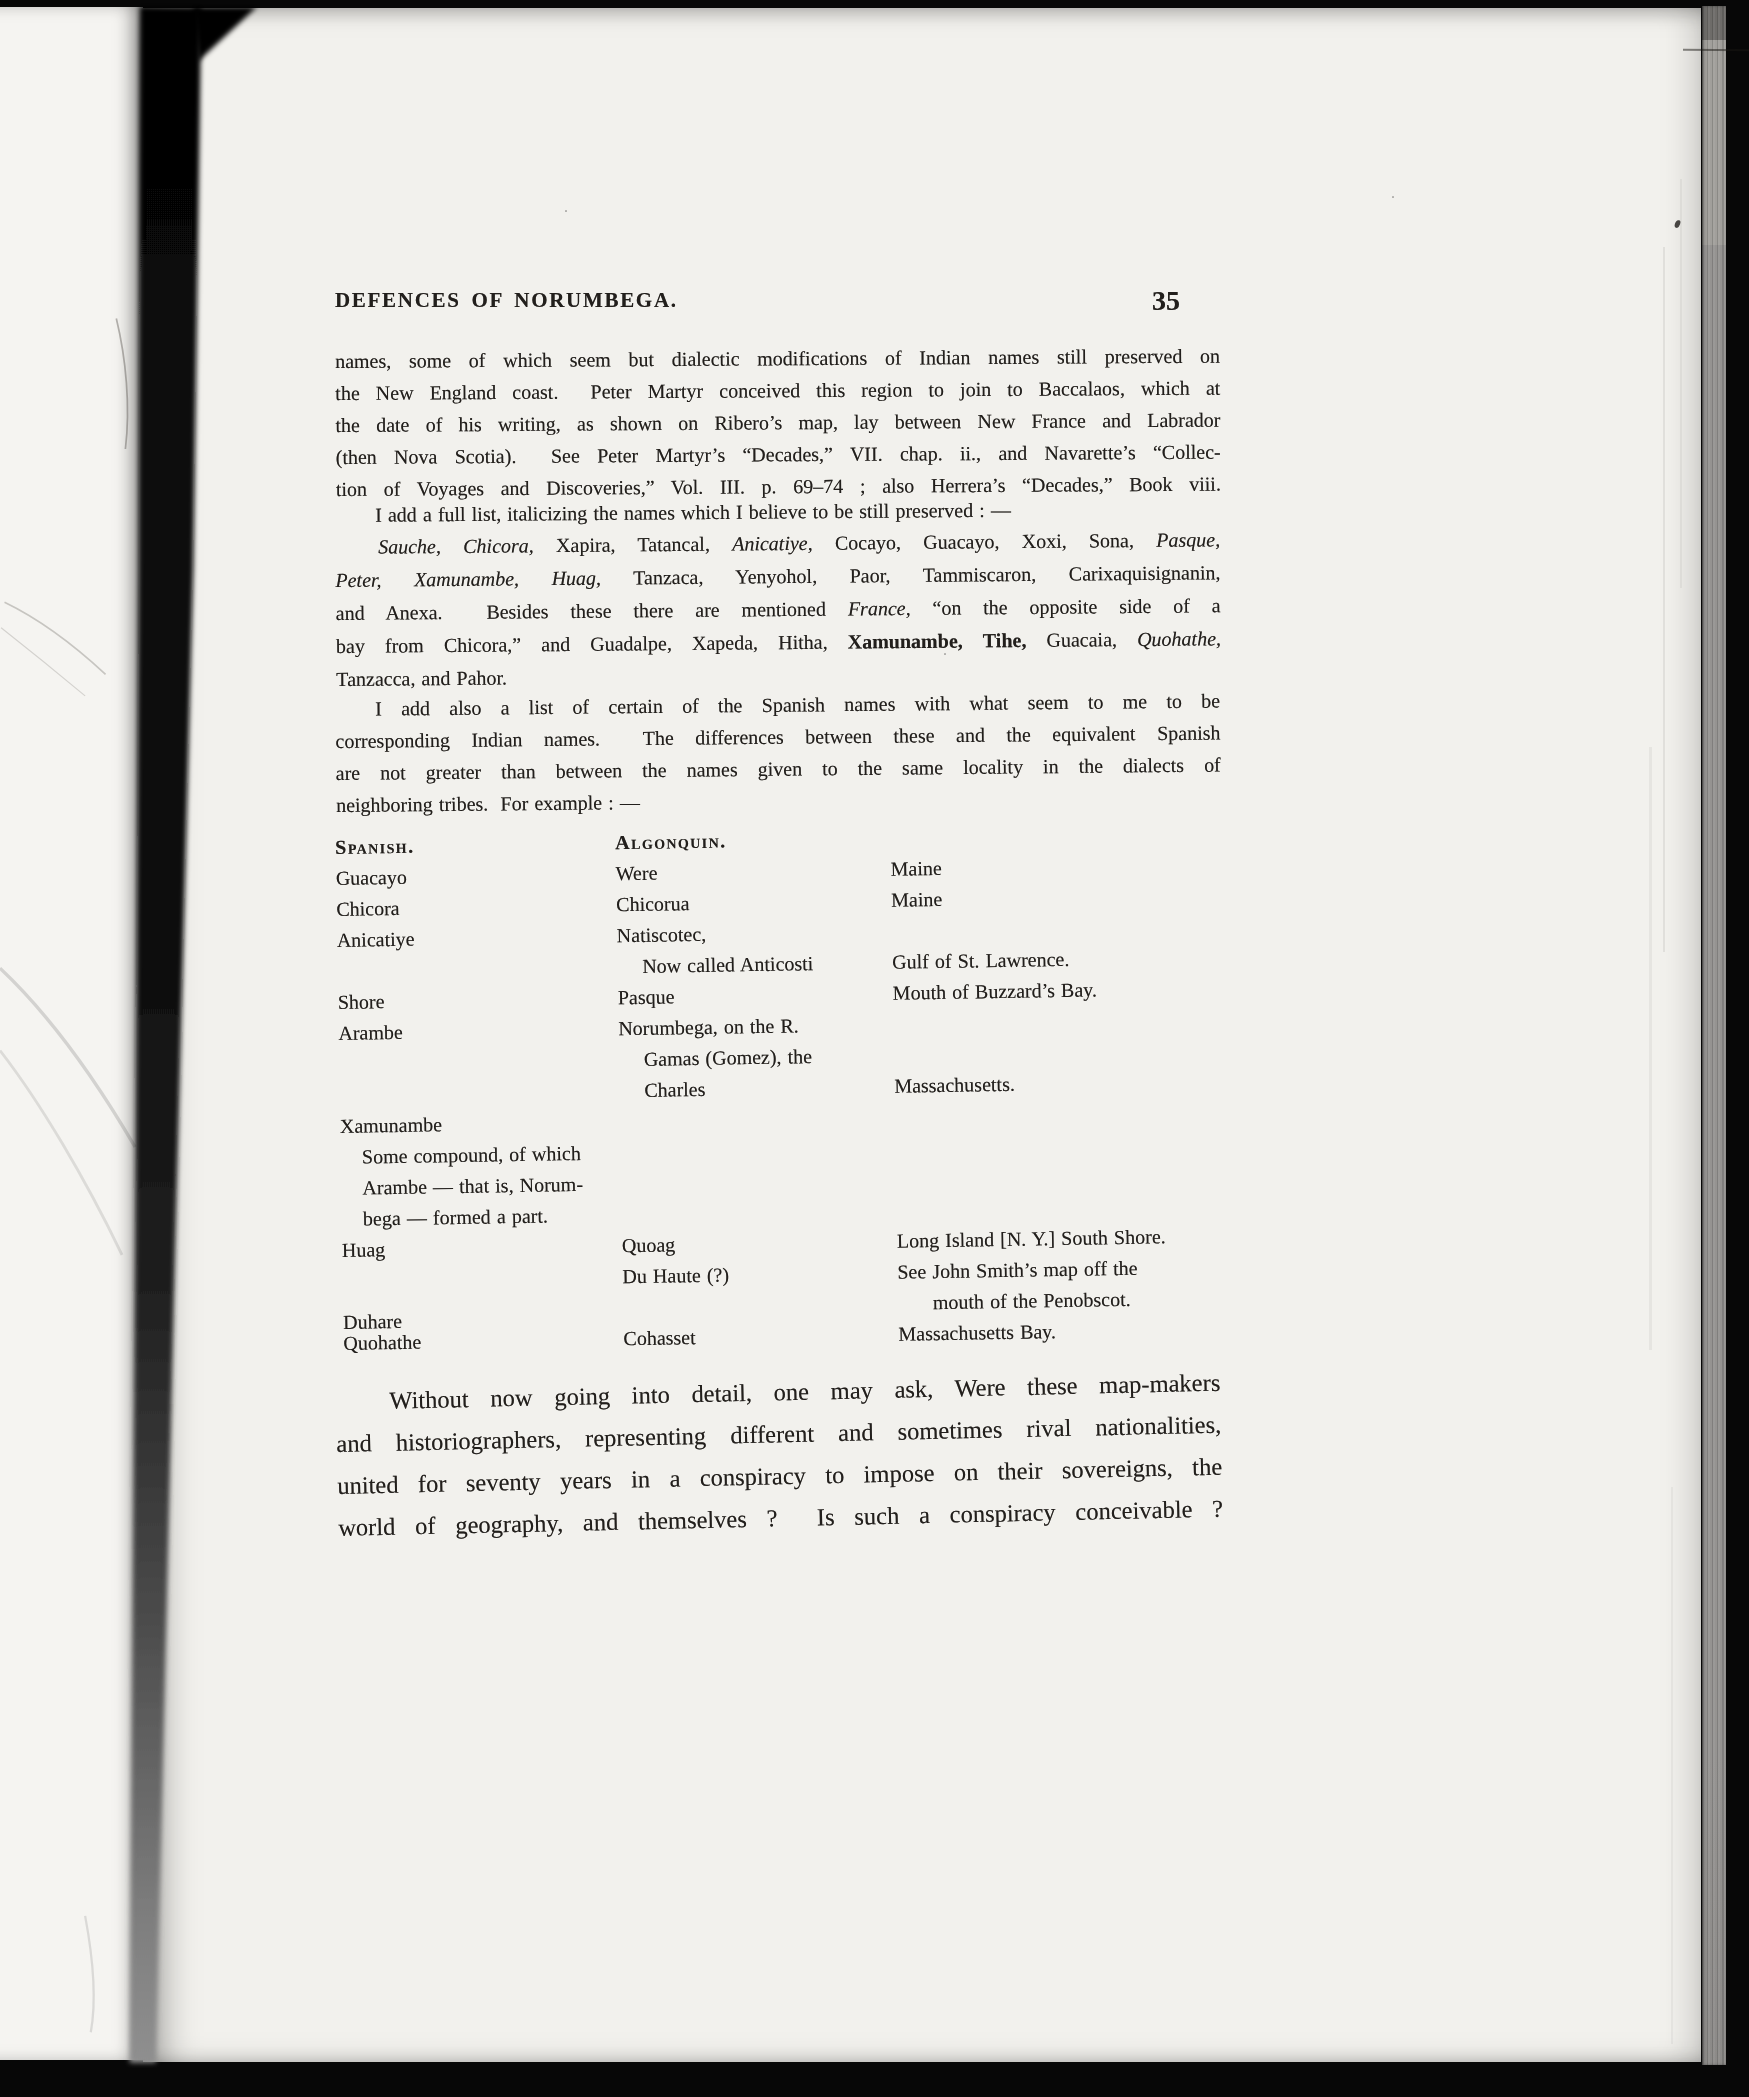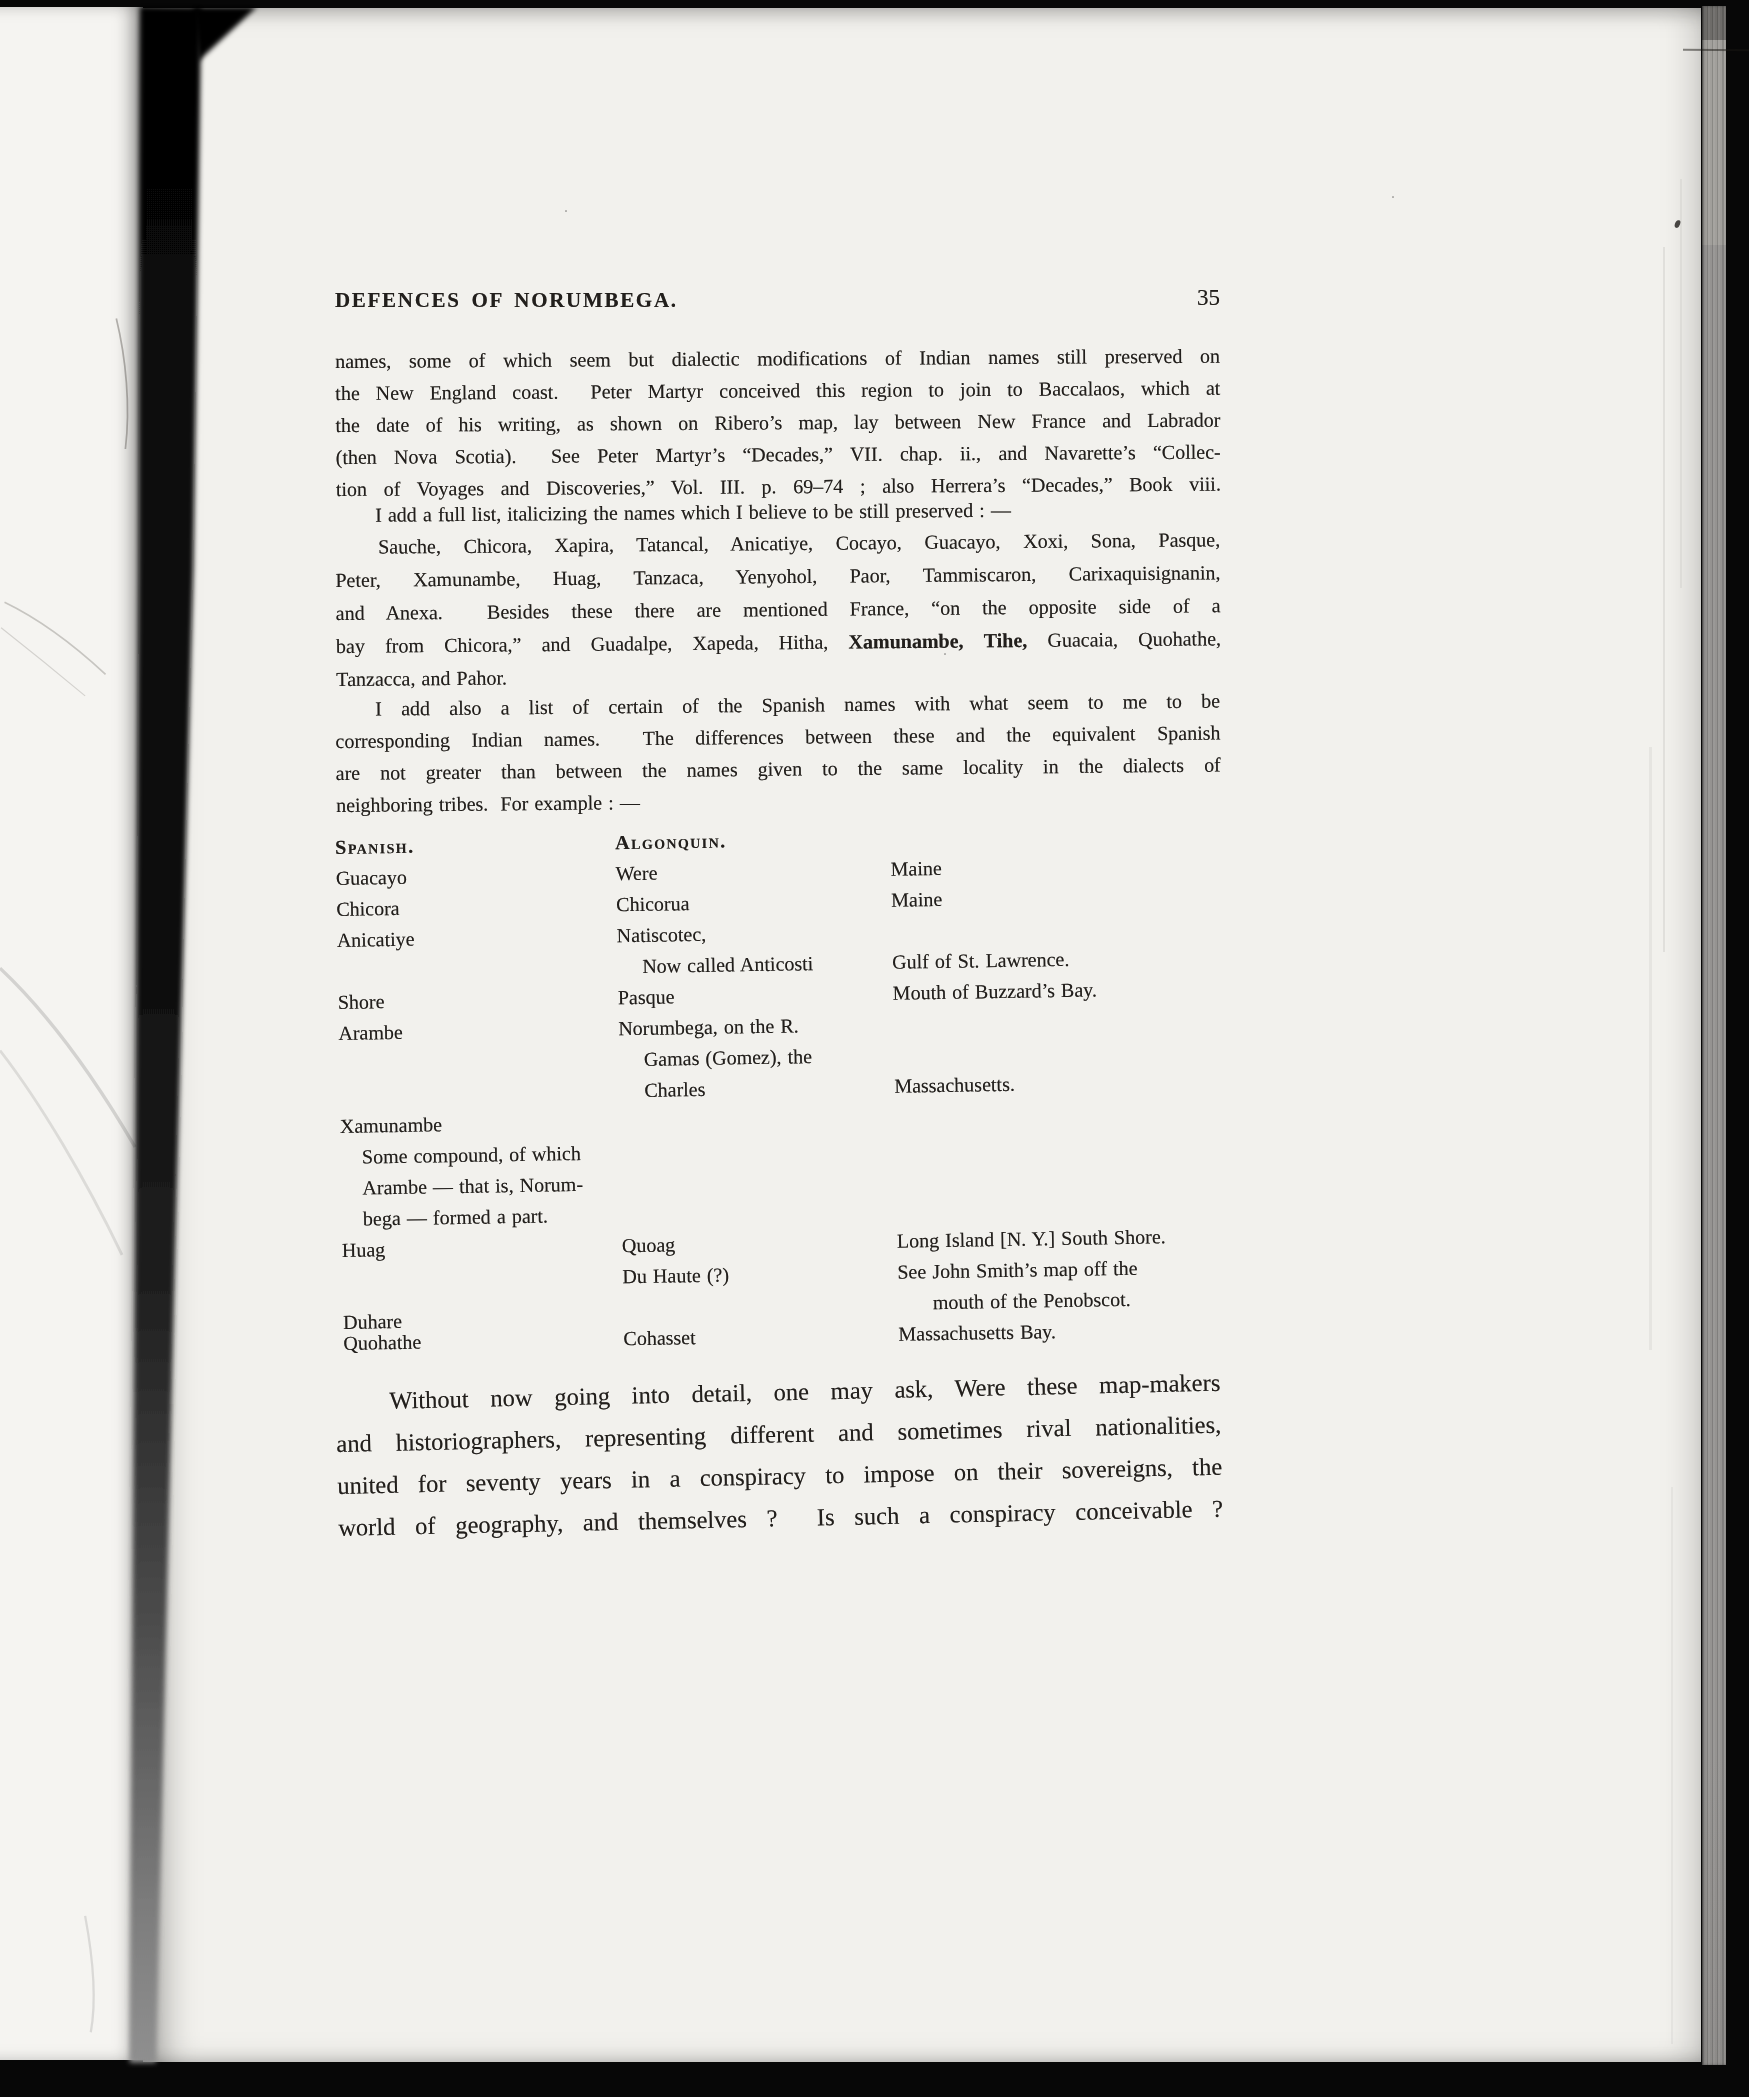--- a/index.html
+++ b/index.html
@@ -45,40 +45,40 @@
   .scratch{
     position:absolute;left:-19.3px;top:43px;width:66px;height:1.7px;
     background:rgba(25,23,20,.5);transform:rotate(.3deg);
   }
   
   .head-title{
     position:absolute;left:192px;top:280px;width:885px;text-align:left;
     font-size:21px;font-weight:700;letter-spacing:1.7px;word-spacing:4px;
   }
   .page-number{
-    position:absolute;left:1009px;top:277px;width:68px;text-align:right;
-    font-size:23px;font-weight:400;
+    position:absolute;left:1009px;top:277px;width:68px;
+    font-size:28px;font-weight:700;
   }
   .para{position:absolute;left:192px;width:885px;font-size:20px;transform-origin:0 0;word-spacing:1.1px;}
   .para .line{line-height:32px;}
   .just{text-align:justify;text-align-last:justify;}
   #p1{top:337px;transform:rotate(-.35deg);}
   #p2{top:491px;transform:rotate(-.45deg);}
   #p3{top:523px;transform:rotate(-.5deg);}
   #p3 .line{line-height:33px;}
   #p4{top:685px;transform:rotate(-.55deg);}
   .closing{top:1373px;font-size:24.5px;transform:rotate(-1.25deg);}
   .closing .line{line-height:42px;}
   .wtable{
     position:absolute;left:192px;top:824px;width:1001px;font-size:20px;
     transform:rotate(-.95deg);transform-origin:0 0;word-spacing:1.1px;
   }
   .trow{position:relative;height:31px;}
   .tcell{position:absolute;top:0;white-space:nowrap;line-height:31px;}
-  .it{margin-top:28px;}
+  .it{font-style:italic;margin-top:28px;}
   .bd{font-weight:700;}
   .sc{font-variant:small-caps;letter-spacing:1.4px;font-weight:600;}
   
   .streak{position:absolute;pointer-events:none;}
   .s1{left:1520px;top:239px;width:2.3px;height:705px;background:rgba(20,20,20,.075);}
   .s2{left:1537px;top:171px;width:1.7px;height:409px;background:rgba(20,20,20,.05);}
   .s3{left:1506px;top:739px;width:2.8px;height:603px;background:rgba(20,20,20,.05);}
   .s4{left:1528px;top:1479px;width:1.7px;height:557px;background:rgba(20,20,20,.045);}
   .ink-dot{
     position:absolute;left:1532px;top:212px;width:5.1px;height:8px;

